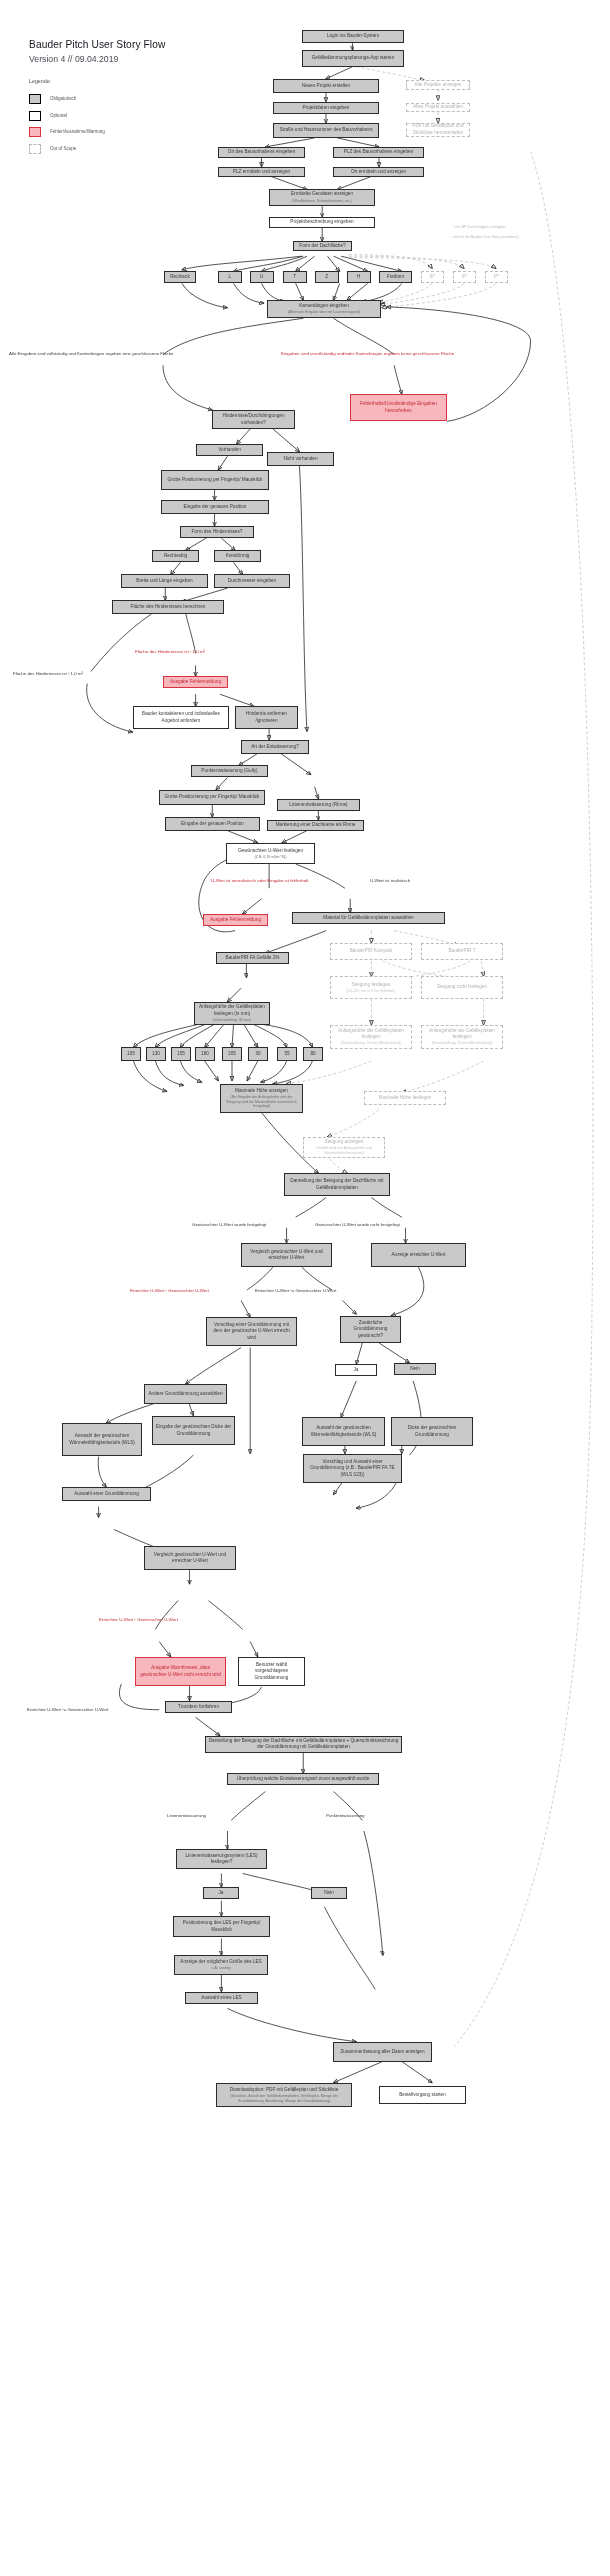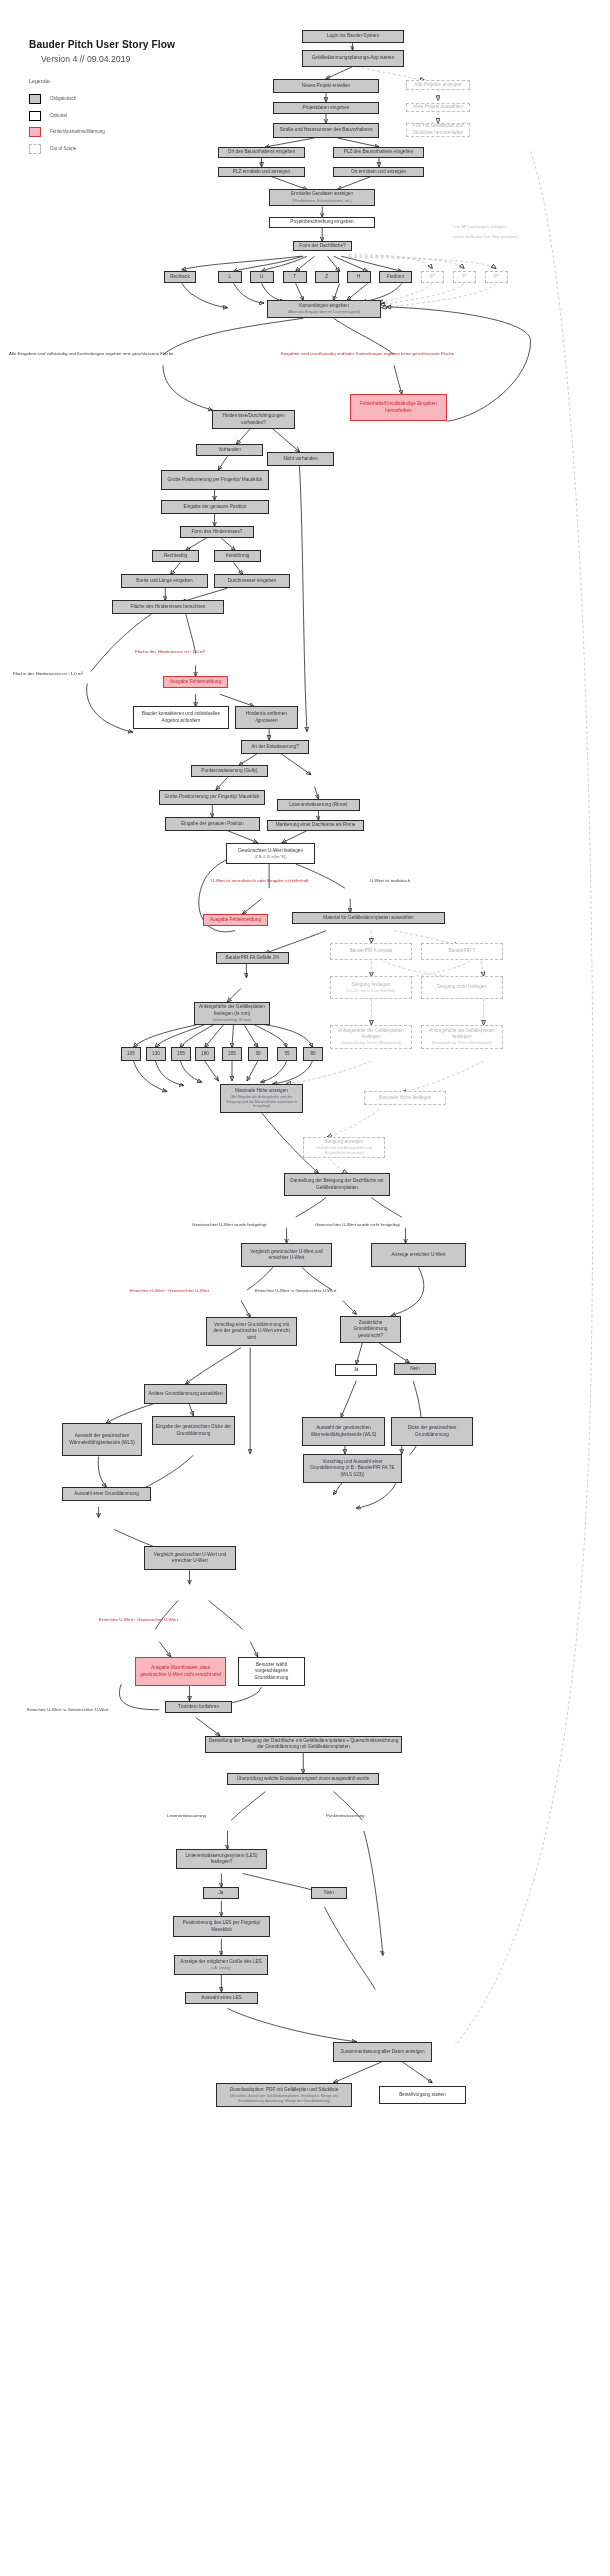--- a/index.html
+++ b/index.html
@@ -10,26 +10,26 @@
   #page{
     position:relative;
     width:611px;
     height:2576px;
     overflow:hidden;
     background:#fff;
   }
   
   #hdr-title{
     position:absolute;left:29px;top:39px;
-    font-size:10.2px;font-weight:bold;color:#14141c;
+    font-size:10.2px;font-weight:normal;color:#14141c;
     letter-spacing:0.1px;white-space:nowrap;
   }
   #hdr-version{
     position:absolute;left:29px;top:54px;
-    font-size:8.7px;color:#4a4a55;white-space:nowrap;margin-left:12px;
+    font-size:8.7px;color:#4a4a55;white-space:nowrap;
   }
   #legend-title{
     position:absolute;left:29px;top:78px;
     font-size:5.3px;color:#4a4a55;
   }
   .lg-row{position:absolute;left:29px;height:10.6px;}
   .lg-sw{position:absolute;left:0;top:0;width:12px;height:10px;box-sizing:border-box;}
   .lg-lbl{position:absolute;left:21px;top:1.5px;font-size:4.5px;color:#55555f;white-space:nowrap;}
   .sw-oblig{background:#c9c9c9;border:0.8px solid #000;}
   .sw-opt{background:#fff;border:0.8px solid #000;}

